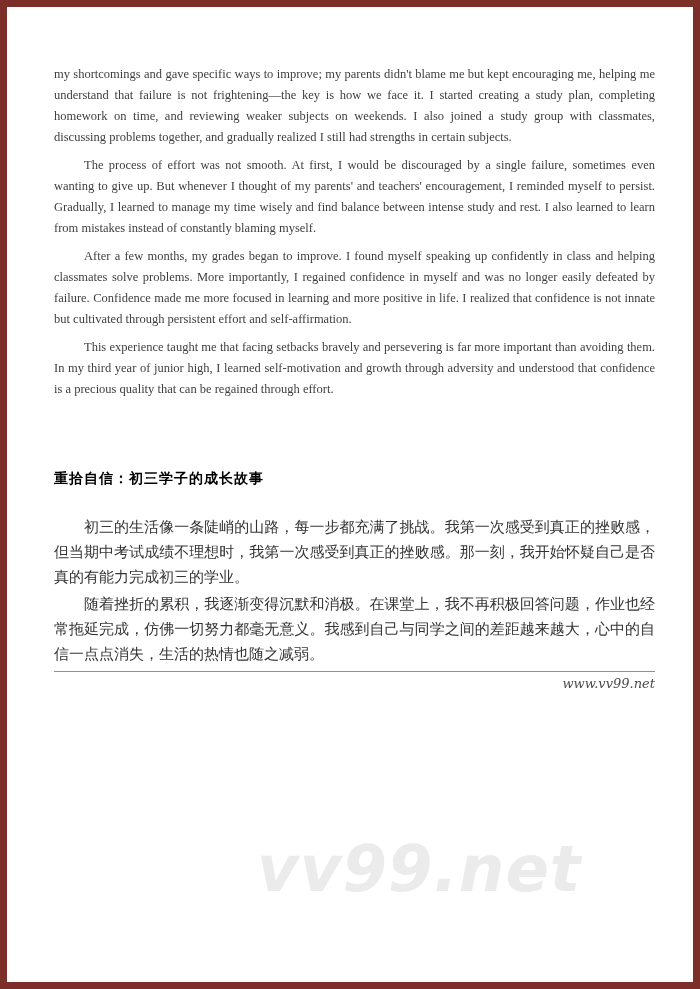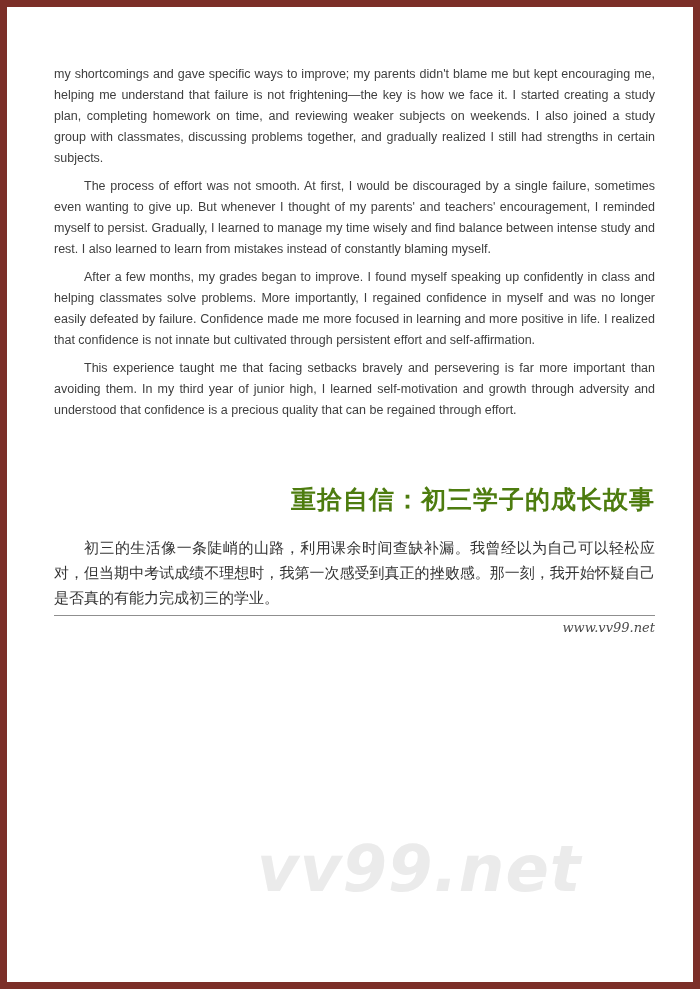--- a/index.html
+++ b/index.html
@@ -26,36 +26,36 @@
     user-select:none;
   }
   .content{
     position:absolute;
     left:47px;top:57px;
     width:601px;
     z-index:1;
   }
   .en p{
     margin:0 0 7px 0;
-    font-family:Liberation Sans, sans-serif;
+    font-family:Liberation Serif, serif;
     font-size:12.5px;
     line-height:21px;
     color:#3e3e3e;
     text-align:justify;
   }
   .en p.indented{ text-indent:30px; }
   .zh-title{
     margin:64px 0 22px 0;
     font-family:"Liberation Serif", serif;
-    font-size:25px;
+    font-size:14px;
     line-height:29px;
     font-weight:bold;
     letter-spacing:1px;
-    text-align:right;
-    color:#4d7c0f;
+    text-align:left;
+    color:#000000;
   }
   .zh p{
     margin:0 0 2px 0;
     font-family:"Liberation Serif", serif;
     font-size:15px;
     line-height:25px;
     color:#333333;
     text-align:justify;
     text-indent:2em;
   }
@@ -86,21 +86,22 @@
     <section class="en">
       <p>my shortcomings and gave specific ways to improve; my parents didn't blame me but kept encouraging me, helping me understand that failure is not frightening—the key is how we face it. I started creating a study plan, completing homework on time, and reviewing weaker subjects on weekends. I also joined a study group with classmates, discussing problems together, and gradually realized I still had strengths in certain subjects.</p>
       <p class="indented">The process of effort was not smooth. At first, I would be discouraged by a single failure, sometimes even wanting to give up. But whenever I thought of my parents' and teachers' encouragement, I reminded myself to persist. Gradually, I learned to manage my time wisely and find balance between intense study and rest. I also learned to learn from mistakes instead of constantly blaming myself.</p>
       <p class="indented">After a few months, my grades began to improve. I found myself speaking up confidently in class and helping classmates solve problems. More importantly, I regained confidence in myself and was no longer easily defeated by failure. Confidence made me more focused in learning and more positive in life. I realized that confidence is not innate but cultivated through persistent effort and self-affirmation.</p>
       <p class="indented">This experience taught me that facing setbacks bravely and persevering is far more important than avoiding them. In my third year of junior high, I learned self-motivation and growth through adversity and understood that confidence is a precious quality that can be regained through effort.</p>
     </section>
 
     <h1 class="zh-title">重拾自信：初三学子的成长故事</h1>
 
     <section class="zh">
-      <p>初三的生活像一条陡峭的山路，利用课余时间查缺补漏。我曾经以为自己可以轻松应对，但当期中考试成绩不理想时，我第一次感受到真正的挫败感。那一刻，我开始怀疑自己是否真的有能力完成初三的学业。</p>
+      <p>初三的生活像一条陡峭的山路，每一步都充满了挑战。我第一次感受到真正的挫败感，但当期中考试成绩不理想时，我第一次感受到真正的挫败感。那一刻，我开始怀疑自己是否真的有能力完成初三的学业。</p>
+      <p>随着挫折的累积，我逐渐变得沉默和消极。在课堂上，我不再积极回答问题，作业也经常拖延完成，仿佛一切努力都毫无意义。我感到自己与同学之间的差距越来越大，心中的自信一点点消失，生活的热情也随之减弱。</p>
     </section>
 
     <div class="rule"></div>
 
     <div class="footer">www.vv99.net</div>
 
   </div>
 </div>
 
 </body></html>

